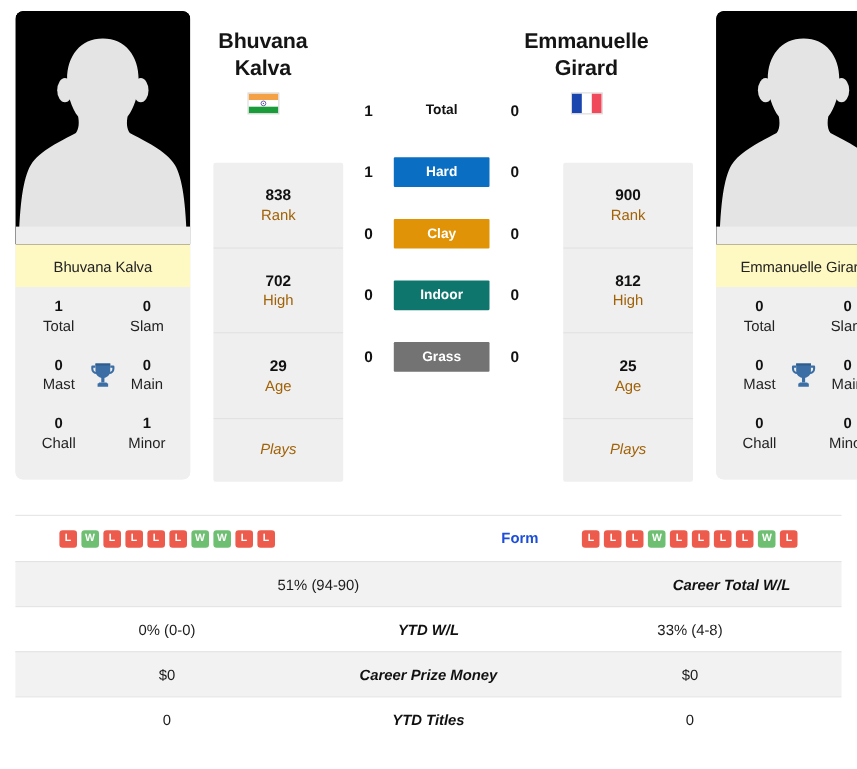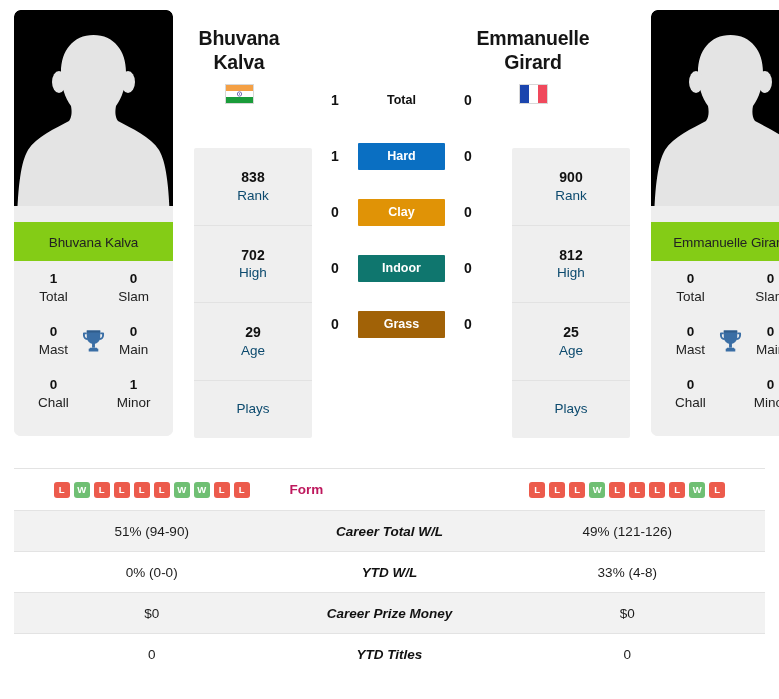--- a/index.html
+++ b/index.html
@@ -38,21 +38,21 @@
     overflow: hidden;
     position: relative;
   }
   .avatar-wrap svg { display: block; width: 100%; height: 100%; }
 
   .player-name-small {
     text-align: center;
     font-size: 13.5px;
     color: #222;
     padding: 13px 4px 11px 4px;
-    background: #84cc16;
+    background: #fef9c3;
     letter-spacing: -0.1px;
   }
 
   .titles-grid {
     background: #efefef;
     padding: 0 0 16px 0;
     position: relative;
   }
   .titles-row {
     display: flex;
@@ -85,22 +85,22 @@
     height: 77.5px;
     display: flex;
     flex-direction: column;
     align-items: center;
     justify-content: center;
     border-bottom: 1px solid #e2e2e2;
     line-height: 1.3;
   }
   .info-cell:last-child { border-bottom: none; height: 57px; }
   .info-cell .num { font-size: 14px; font-weight: bold; color: #111; }
-  .info-cell .lbl { font-size: 13.5px; color: #0c4a6e; }
-  .info-cell.plays .lbl { font-size: 13.5px; }
+  .info-cell .lbl { font-size: 13.5px; color: #a16207; }
+  .info-cell.plays .lbl { font-size: 13.5px; font-style: italic; }
 
   
   .center-col {
     flex: 1 1 auto;
     display: flex;
     flex-direction: column;
     padding-top: 62px;
   }
   .surf-row {
     display: flex;
@@ -168,24 +168,24 @@
   }
   .form-side {
     flex: 1 1 0;
     display: flex;
     align-items: center;
     justify-content: center;
     gap: 4px;
   }
   .form-label {
     flex: 0 0 200px;
-    text-align: left;
+    text-align: right;
     font-size: 13.5px;
     font-weight: bold;
-    color: #be185d;
+    color: #1d4ed8;
   }
   .fb {
     width: 16px;
     height: 16px;
     border-radius: 3px;
     font-size: 9.5px;
     font-weight: bold;
     color: #ffffff;
     display: flex;
     align-items: center;
@@ -316,21 +316,21 @@
         <div class="surf-badge" id="badge-clay" style="background: rgb(224, 147, 6);">Clay</div>
         <div class="surf-score">0</div>
       </div>
       <div class="surf-row">
         <div class="surf-score">0</div>
         <div class="surf-badge" id="badge-indoor" style="background: #0f766e;">Indoor</div>
         <div class="surf-score">0</div>
       </div>
       <div class="surf-row">
         <div class="surf-score">0</div>
-        <div class="surf-badge" id="badge-grass" style="background: #a16207;">Grass</div>
+        <div class="surf-badge" id="badge-grass" style="background: #737373;">Grass</div>
         <div class="surf-score">0</div>
       </div>
     </div>
 
     <div class="info-card">
       <div class="info-cell">
         <span class="num">900</span>
         <span class="lbl">Rank</span>
       </div>
       <div class="info-cell">
@@ -453,21 +453,20 @@
         <div class="fb" style="background: rgb(236, 91, 76);">L</div>
         <div class="fb" style="background: rgb(111, 191, 115);">W</div>
         <div class="fb" style="background: rgb(236, 91, 76);">L</div>
       </div>
   </div>
 
   <div class="stats-table">
     <div class="stat-row alt">
       <div class="stat-val">51% (94-90)</div>
       <div class="stat-name">Career Total W/L</div>
-      <div class="stat-val">49% (121-126)</div>
     </div>
     <div class="stat-row">
       <div class="stat-val">0% (0-0)</div>
       <div class="stat-name">YTD W/L</div>
       <div class="stat-val">33% (4-8)</div>
     </div>
     <div class="stat-row alt">
       <div class="stat-val">$0</div>
       <div class="stat-name">Career Prize Money</div>
       <div class="stat-val">$0</div>

